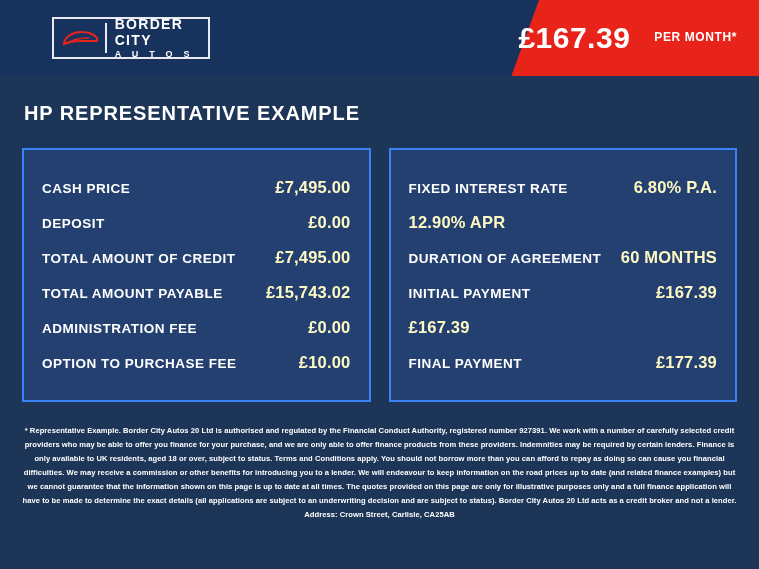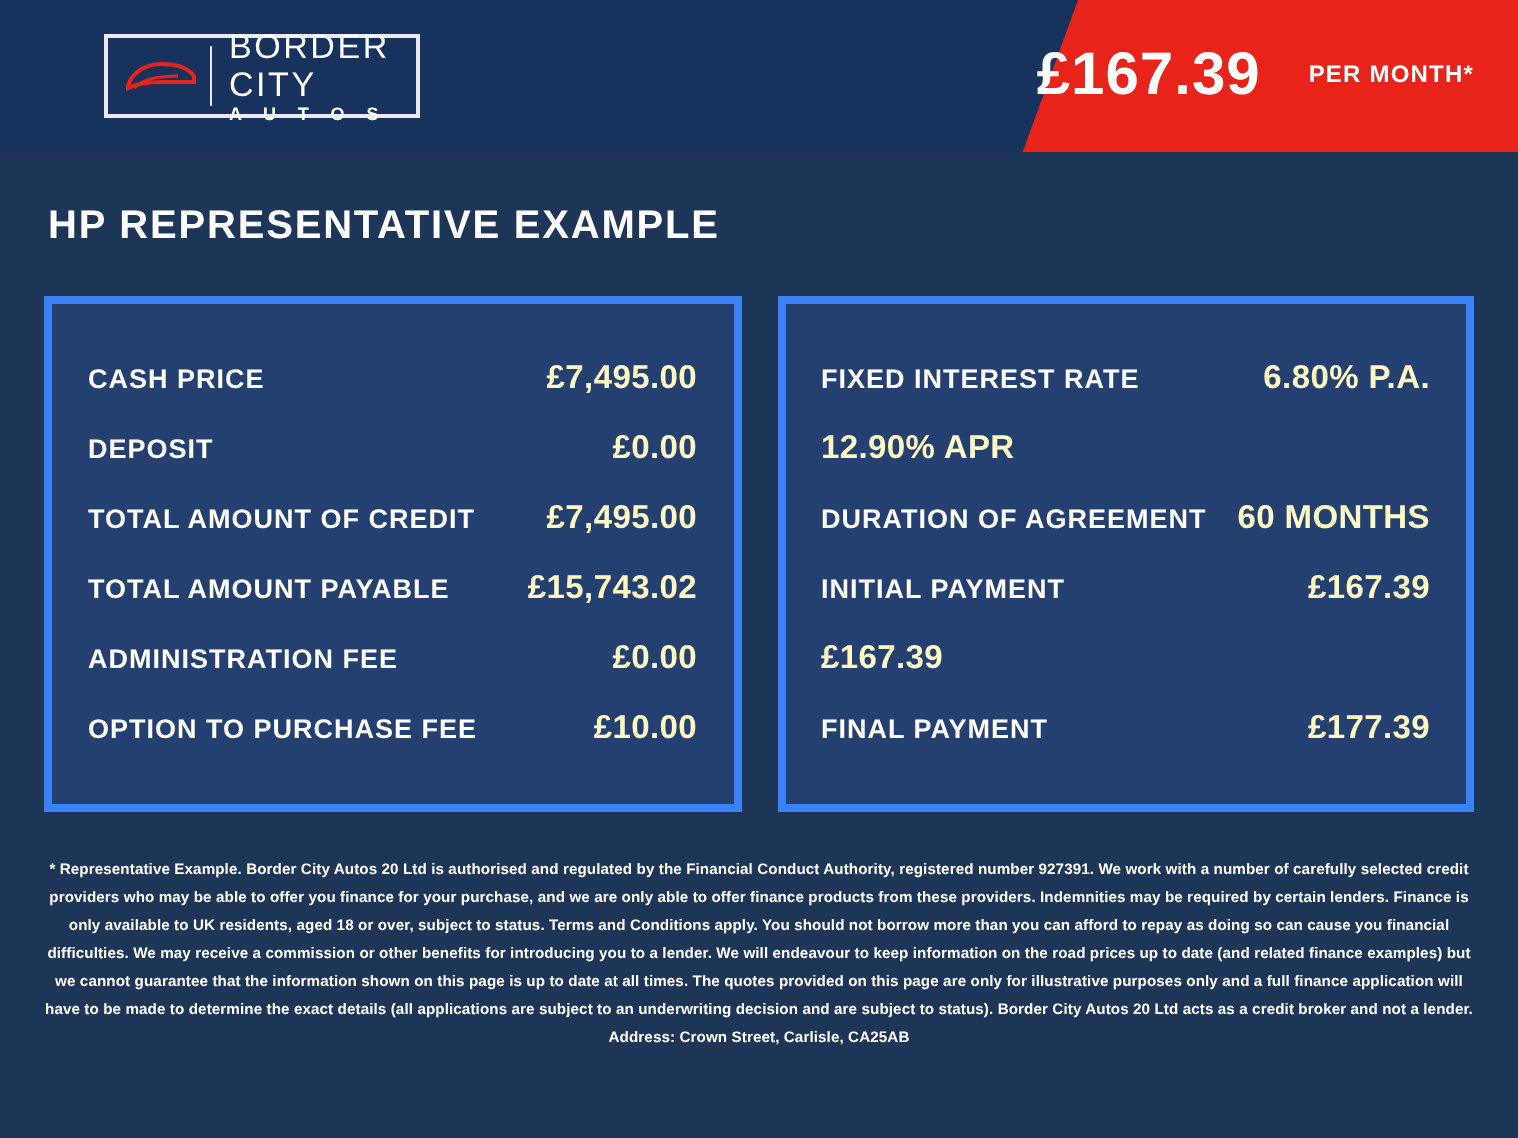--- a/index.html
+++ b/index.html
@@ -40,22 +40,22 @@
   }
   .logo-car svg { display: block; }
   .logo-divider {
     width: 2px;
     height: 30px;
     background: #e8eaf0;
     margin: 0 8px 0 2px;
   }
   .logo-text { color: #ffffff; line-height: 1.12; }
   .logo-text .l1 {
-    font-size: 17px;
-    font-weight: normal;
+    font-size: 14px;
+    font-weight: bold;
     letter-spacing: 1.3px;
   }
   .logo-text .l2 {
     font-size: 9px;
     font-weight: bold;
     letter-spacing: 4.2px;
   }
 
   .header-right {
     position: absolute;
@@ -101,21 +101,21 @@
   }
 
   
   .panels {
     display: flex;
     gap: 18px;
     padding: 23px 22px 0 22px;
   }
   .panel {
     flex: 1;
-    border: 4px solid #3b82f6;
+    border: 2px solid #3b82f6;
     background: #234070;
     padding: 20px 18px 20px 18px;
   }
   .row {
     display: flex;
     align-items: baseline;
     justify-content: space-between;
     padding: 8px 0;
   }
   .row-label {

